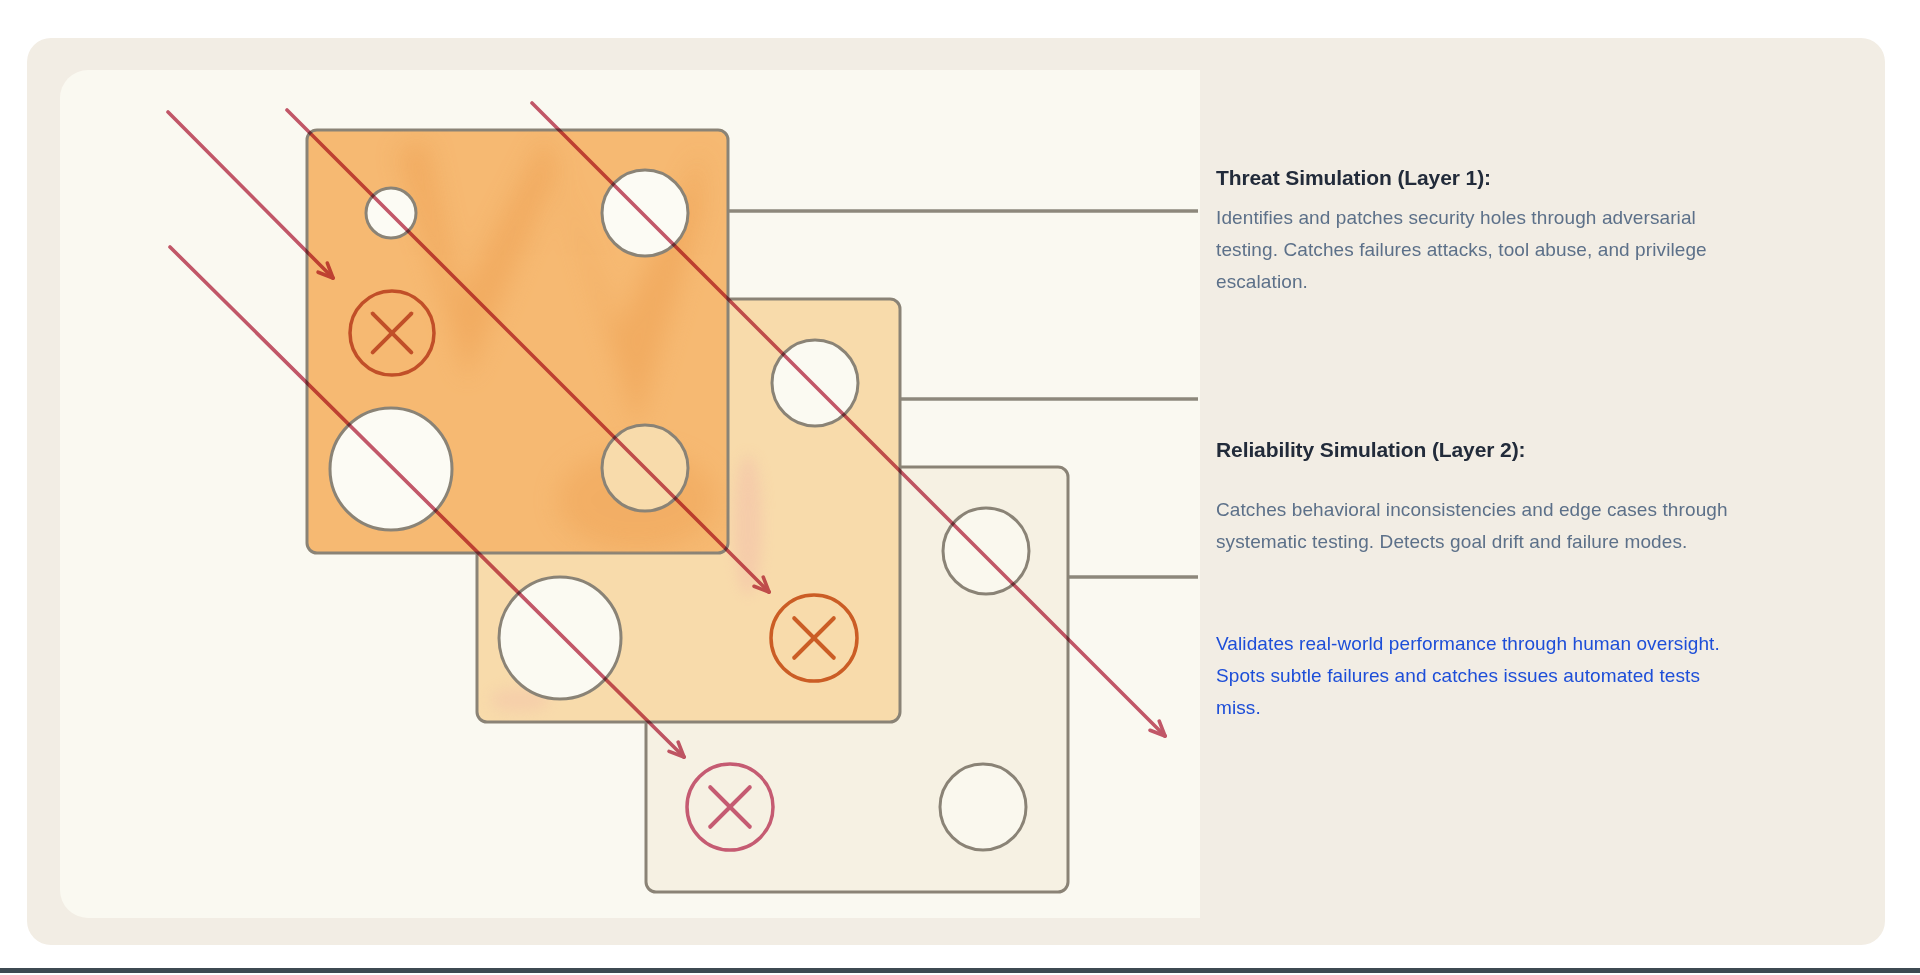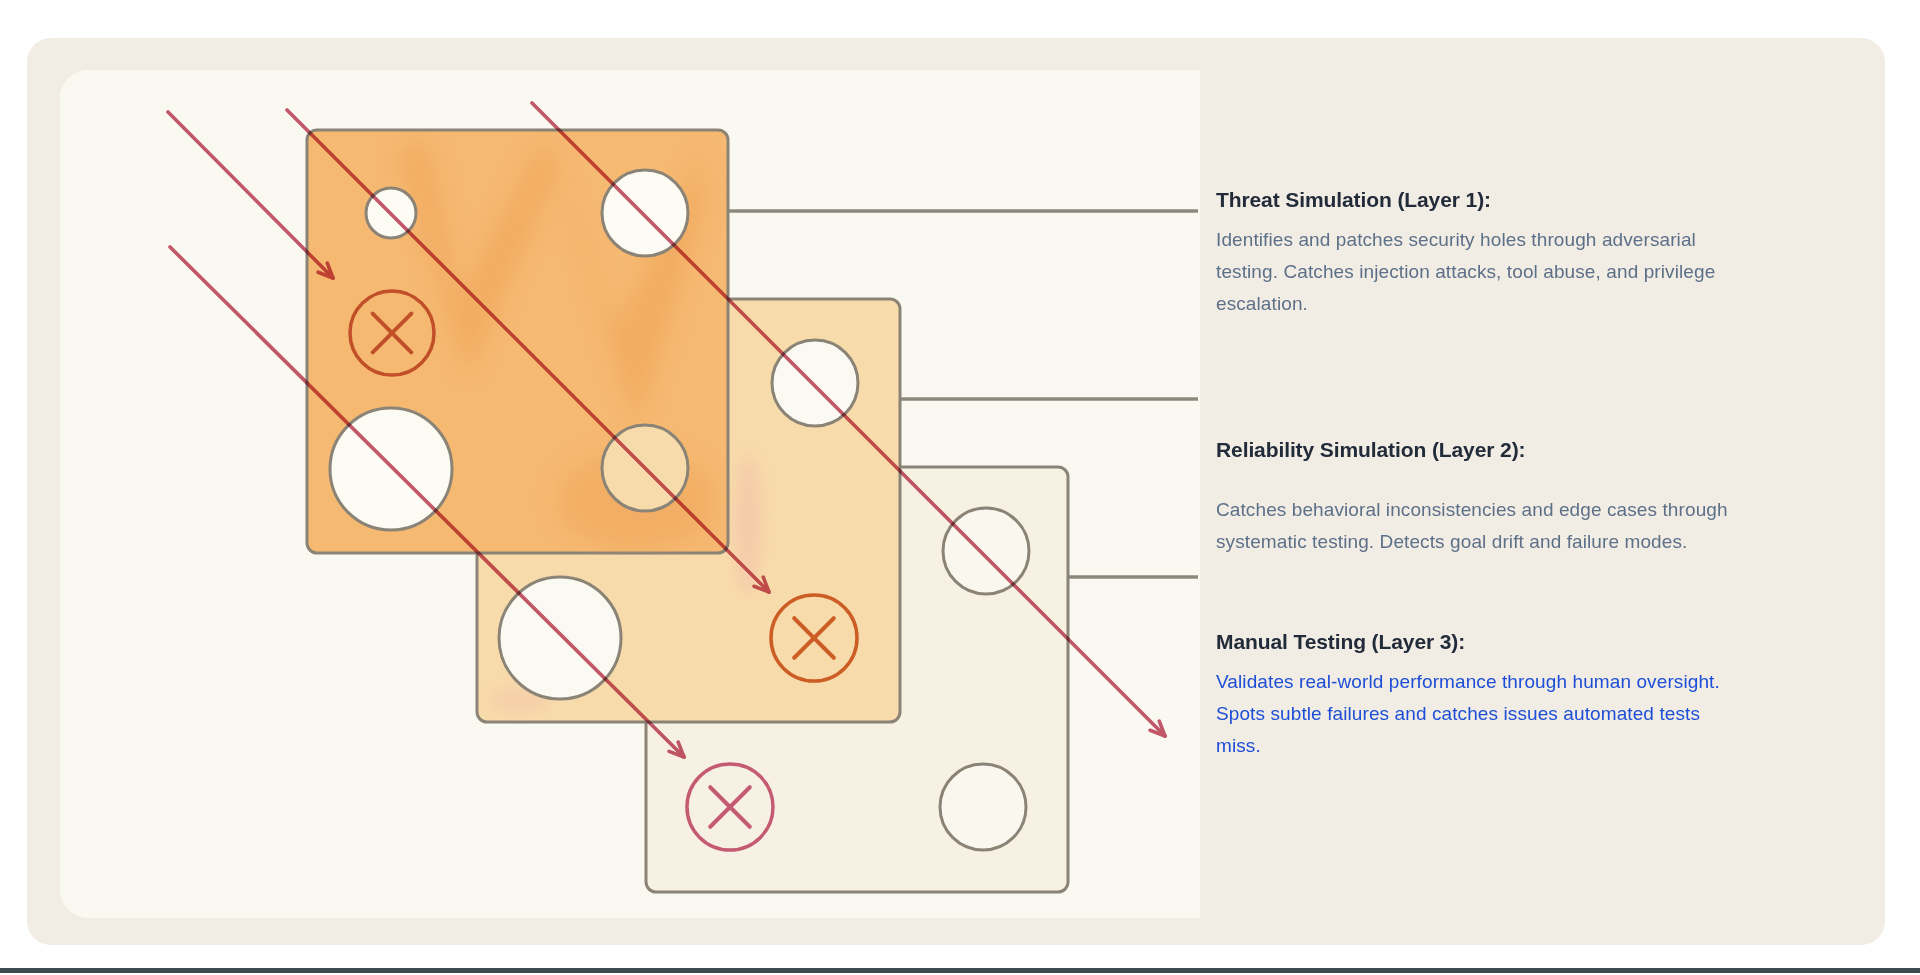--- a/index.html
+++ b/index.html
@@ -119,32 +119,31 @@
       </g>
       <g>
         <line x1="170" y1="247" x2="684" y2="757" stroke="#C5596E" stroke-width="3.6" stroke-linecap="round"></line>
         <line x1="684" y1="757" x2="678.2078082213668" y2="742.0852249631604" stroke="#C5596E" stroke-width="3.6" stroke-linecap="round"></line>
         <line x1="684" y1="757" x2="669.0404293112297" y2="751.3245048843575" stroke="#C5596E" stroke-width="3.6" stroke-linecap="round"></line>
       </g>
     </g>
   </svg>
 
 <div class="text-col">
-  <div class="note" style="top:186px;">
+  <div class="note" style="top:164px;">
     <h3 style="color: rgb(34, 43, 58);">Threat Simulation (Layer 1):</h3>
     <p style="color: rgb(92, 112, 137);">Identifies and patches security holes through adversarial
-testing. Catches injection attacks, tool abuse, and privilege
+testing. Catches failures attacks, tool abuse, and privilege
 escalation.</p>
   </div>
   <div class="note" style="top:436px;">
     <h3 style="color: rgb(34, 43, 58);">Reliability Simulation (Layer 2):</h3>
     <p style="color: rgb(92, 112, 137); margin-top: 30px;">Catches behavioral inconsistencies and edge cases through
 systematic testing. Detects goal drift and failure modes.</p>
   </div>
   <div class="note" style="top:628px;">
-    <h3 style="color: rgb(34, 43, 58);">Manual Testing (Layer 3):</h3>
     <p style="color: #1d4ed8;">Validates real-world performance through human oversight.
 Spots subtle failures and catches issues automated tests
 miss.</p>
   </div>
 </div>
 
 <div class="bottom-rule" style="background: rgb(62, 74, 82);"></div>
 
 </body></html>

